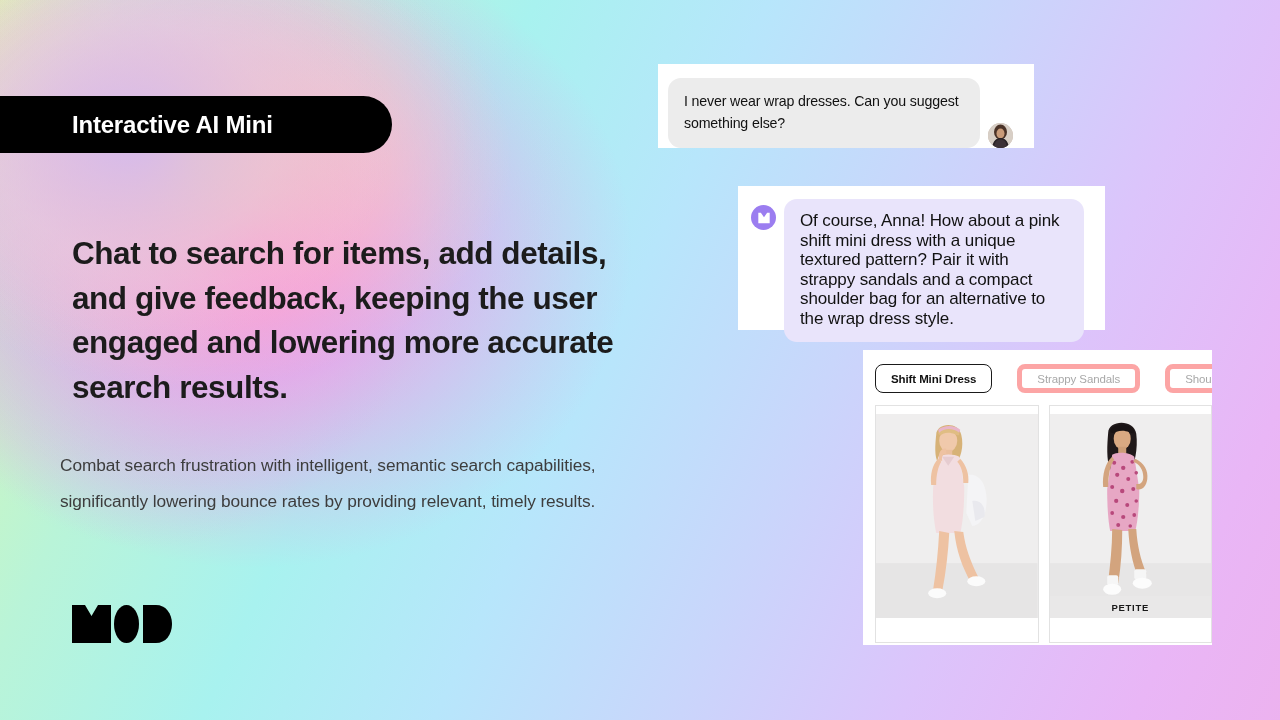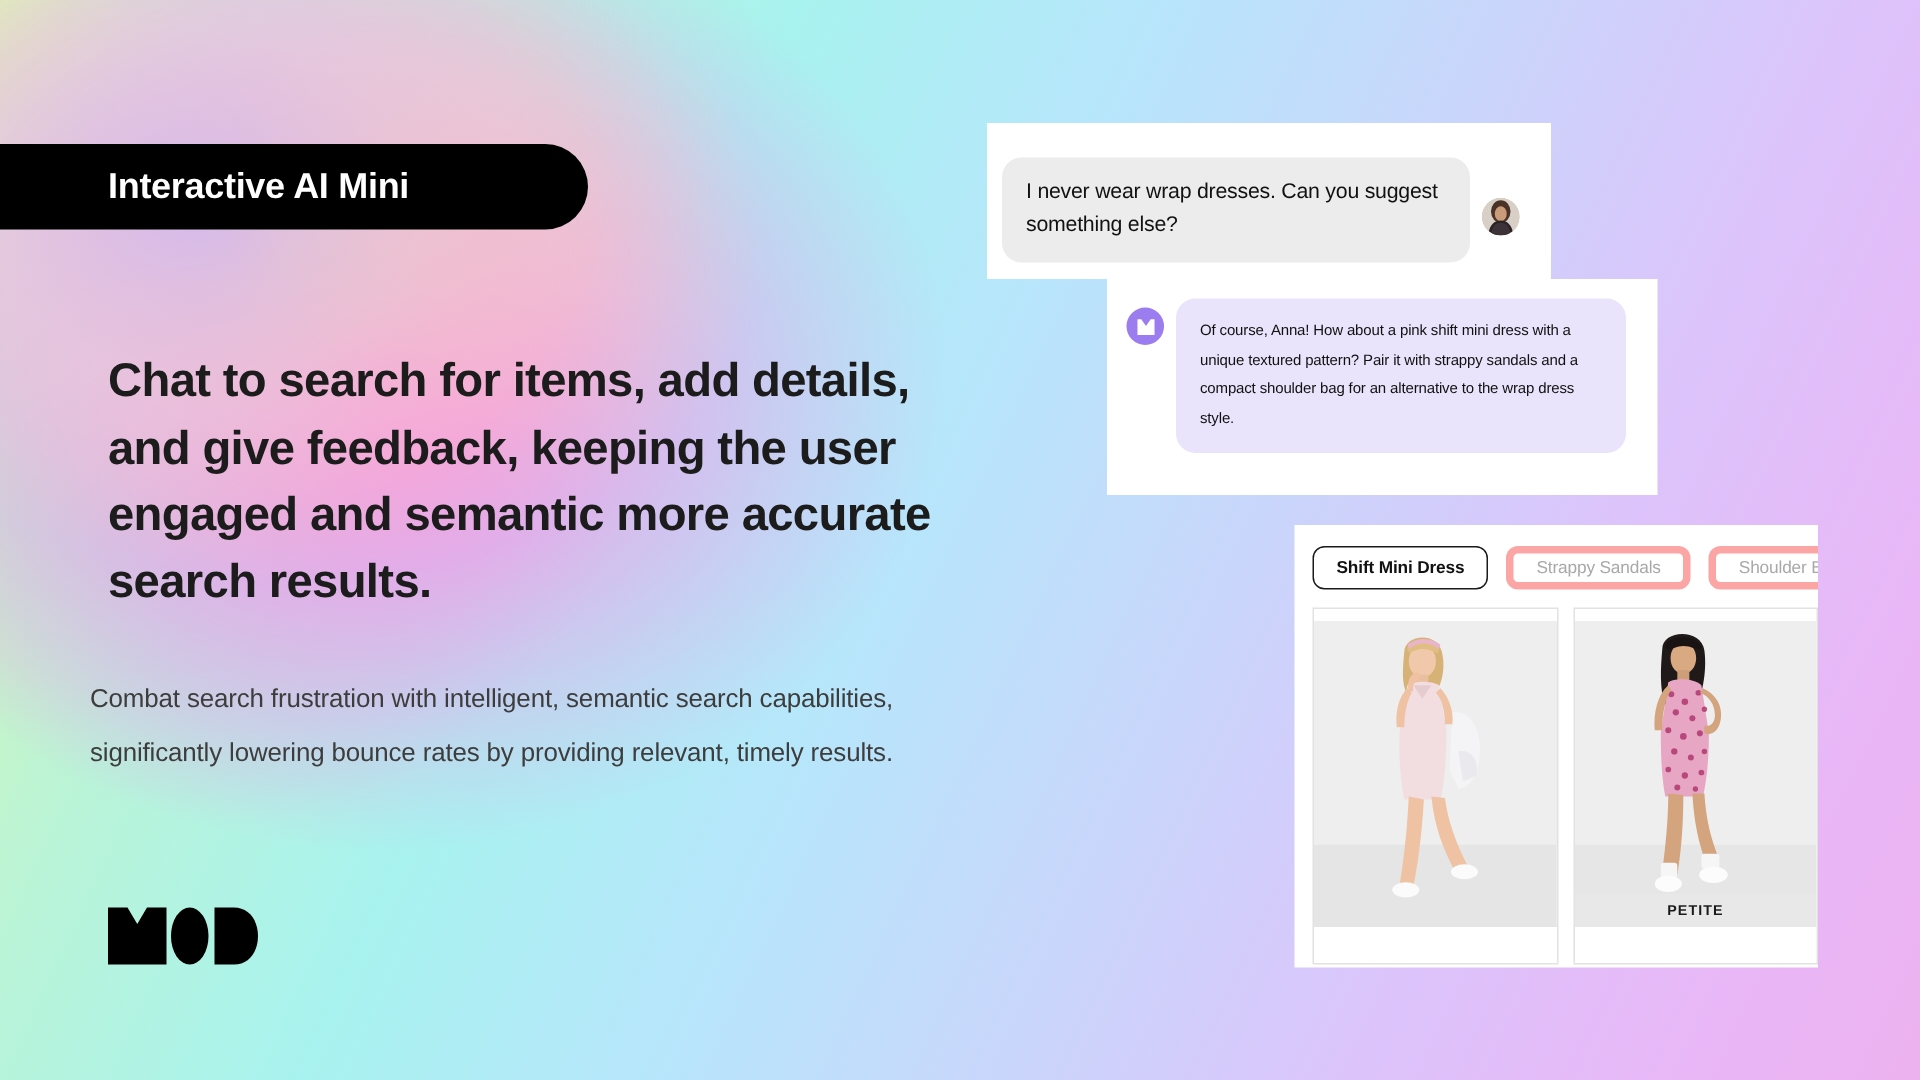--- a/index.html
+++ b/index.html
@@ -99,50 +99,50 @@
     position:absolute; left:60px; top:448px; width:590px;
     font-size:17.3px; line-height:35.5px; font-weight:400;
     color:#3d3d3d; letter-spacing:-.1px;
   }
 
   .logo { position:absolute; left:72px; top:603px; width:100px; height:42px; }
 
   
   .card { position:absolute; background:#fff; z-index:6; }
 
-  #user-card { left:658px; top:82px; width:376px; height:104px;
-    display:flex; align-items:center; padding:12px 10px 0 10px; gap:8px; }
+  #user-card { left:658px; top:64px; width:376px; height:84px;
+    display:flex; align-items:flex-end; padding:12px 10px 0 10px; gap:8px; }
   .bubble-user {
     background:#ececec; border-radius:13px;
     padding:13px 16px 14px 16px; width:312px;
     font-size:14.2px; line-height:21.5px; color:#111; letter-spacing:-.15px;
   }
   .avatar-photo {
     width:25px;height:25px;border-radius:50%;flex:none;margin-top:8px;
     overflow:hidden; background:#cbbbb0;
   }
 
   #ai-card { left:738px; top:186px; width:367px; height:144px;
     display:flex; align-items:flex-start; padding:13px 12px 0 13px; gap:8px; }
   .avatar-ai {
     width:25px;height:25px;border-radius:50%;flex:none;margin-top:6px;
     background:#9b7df0; display:flex;align-items:center;justify-content:center;
   }
   .bubble-ai {
     background:#e9e4fb; border-radius:13px;
     padding:12px 16px 13px 16px; width:300px;
-    font-size:10px; line-height:19.6px; color:#111; letter-spacing:-.1px;
+    font-size:17px; line-height:19.6px; color:#111; letter-spacing:-.1px;
   }
 
   
   #products {
     position:absolute; left:863px; top:350px; width:349px; height:295px;
     background:#fff; z-index:6; overflow:hidden; padding:14px 0 0 12px;
   }
-  .tabs { display:flex; gap:12px; }
+  .tabs { display:flex; gap:25px; }
   .tab {
     border:5px solid #fca5a5; border-radius:8px;
     height:29px; padding:0 15px;
     display:flex; align-items:center; justify-content:center;
     font-size:11.5px; color:#a8a8a8; white-space:nowrap; background:#fff;
     letter-spacing:-.1px;
   }
   .tab.active { border:1.6px solid #1a1a1a; color:#111; font-weight:bold; }
 
   .cards-row { display:flex; gap:10px; margin-top:12px; }
@@ -174,21 +174,21 @@
   <div class="layer g-peach"></div>
   <div class="layer g-lilacbr"></div>
 </div>
 
 <div class="left-col">
 
   <div class="badge">
     <span>Interactive AI Mini</span>
   </div>
 
-  <h1 class="headline">Chat to search for items, add details, and give feedback, keeping the user engaged and semantic more accurate search results.</h1>
+  <h1 class="headline">Chat to search for items, add details, and give feedback, keeping the user engaged and lowering more accurate search results.</h1>
 
   <p class="subcopy">Combat search frustration with intelligent, semantic search capabilities, significantly lowering bounce rates by providing relevant, timely results.</p>
 
   <div class="logo" aria-label="MOD">
     <svg viewBox="0 0 100 42" width="100" height="42">
       <path d="M0 2 H13 L19.5 13 L26 2 H39 V40 H0 Z" fill="#000"></path>
       <ellipse cx="54.5" cy="21" rx="12.5" ry="19" fill="#000"></ellipse>
       <path d="M71 2 H84 C93.5 2 100 10 100 21 C100 32 93.5 40 84 40 H71 Z" fill="#000"></path>
     </svg>
   </div>

